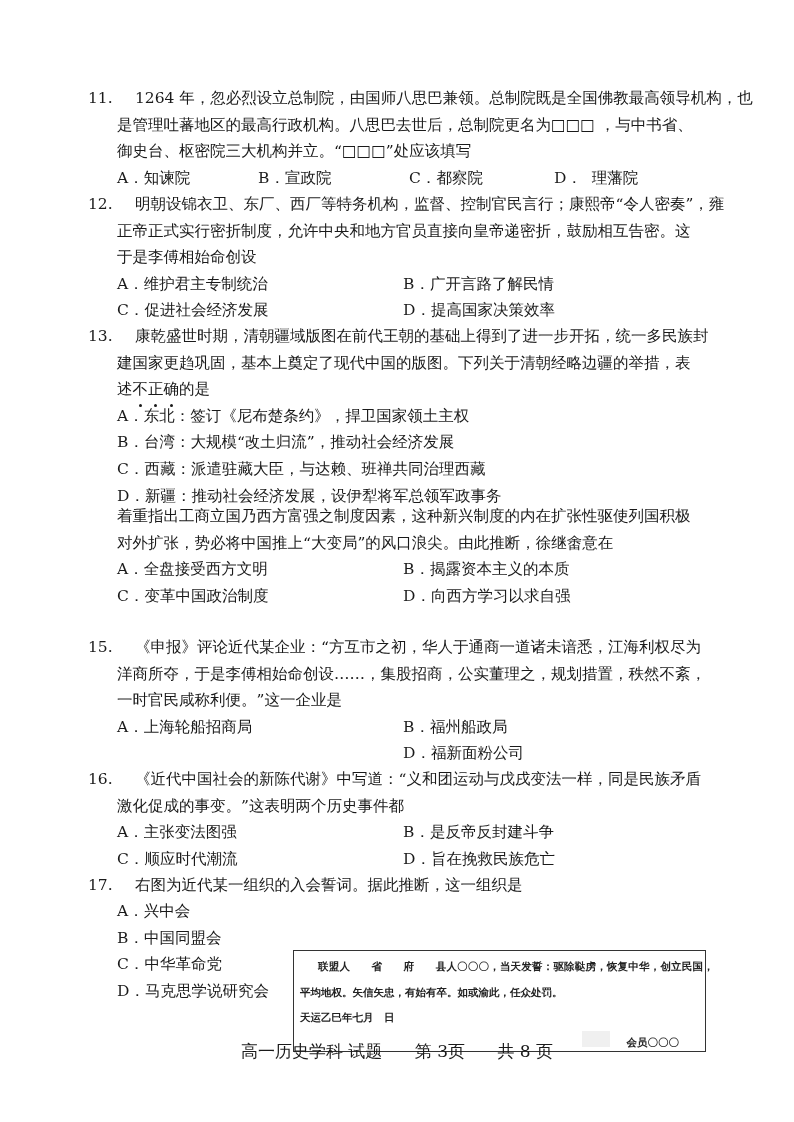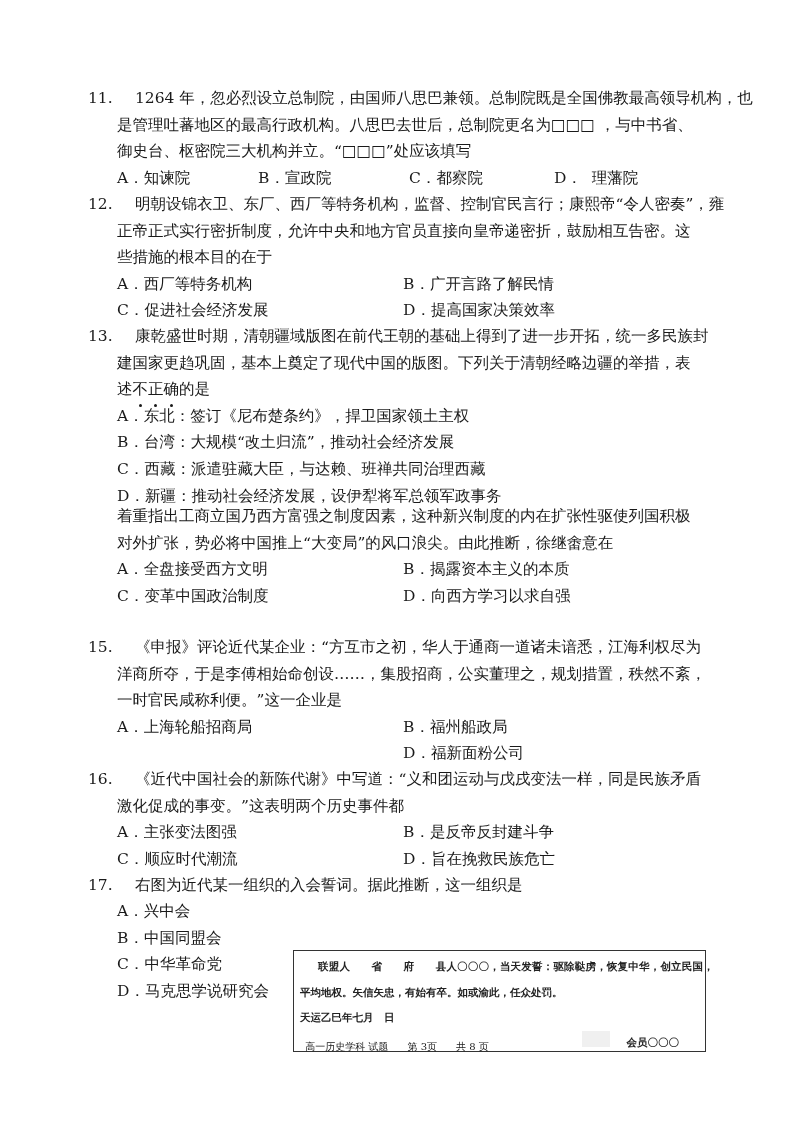--- a/index.html
+++ b/index.html
@@ -19,21 +19,21 @@
   .vlist { position: absolute; left: 117px; font-size: 15.5px; line-height: 26.6px; }
   .oath { position: absolute; left: 293px; top: 950px; width: 413px; height: 102px;
           border: 1.5px solid #333; box-sizing: border-box;
           font-family: "DejaVu Sans", "Liberation Sans", sans-serif; font-size: 10.5px; font-weight: bold; color: #222; }
   .oath .l1 { position: absolute; left: 24px; top: 9px; white-space: nowrap; letter-spacing: 0.2px; }
   .oath .l2 { position: absolute; left: 6px; top: 35px; white-space: nowrap; }
   .oath .l3 { position: absolute; left: 6px; top: 60px; white-space: nowrap; }
   .oath .l4 { position: absolute; right: 26px; top: 85px; white-space: nowrap; }
   .oath .smudge { position: absolute; right: 95px; top: 80px; width: 28px; height: 16px; background: #ececec; opacity: 0.8; }
   .footer { position: absolute; top: 1040px; left: 0; width: 794px; text-align: center;
-            font-size: 10px; white-space: pre; }
+            font-size: 17px; white-space: pre; }
 </style>
 </head>
 <body>
 
 <div class="page">
 
   <div class="q" style="top:85px;">
     <div class="qline">
         <span class="qnum">11.</span>
         <span class="qtext">1264 年，忽必烈设立总制院，由国师八思巴兼领。总制院既是全国佛教最高领导机构，也</span>
@@ -47,23 +47,23 @@
       <span class="opt" style="left:466px"><span>D．</span>&nbsp;&nbsp;<span>理藩院</span></span>
     </div>
   </div>
 
   <div class="q" style="top:191px;">
     <div class="qline">
         <span class="qnum">12.</span>
         <span class="qtext">明朝设锦衣卫、东厂、西厂等特务机构，监督、控制官民言行；康熙帝“令人密奏”，雍</span>
       </div>
     <div class="qcont">正帝正式实行密折制度，允许中央和地方官员直接向皇帝递密折，鼓励相互告密。这</div>
-    <div class="qcont">些措施的根本目的在于</div>
+    <div class="qcont">于是李傅相始命创设</div>
     <div class="opts">
-      <span class="opt" style="left:29px"><span>A．</span><span>西厂等特务机构</span></span>
+      <span class="opt" style="left:29px"><span>A．</span><span>维护君主专制统治</span></span>
       <span class="opt" style="left:315px"><span>B．</span><span>广开言路了解民情</span></span>
     </div>
     <div class="opts">
       <span class="opt" style="left:29px"><span>C．</span><span>促进社会经济发展</span></span>
       <span class="opt" style="left:315px"><span>D．</span><span>提高国家决策效率</span></span>
     </div>
   </div>
 
   <div class="q" style="top:323px;">
     <div class="qline">

